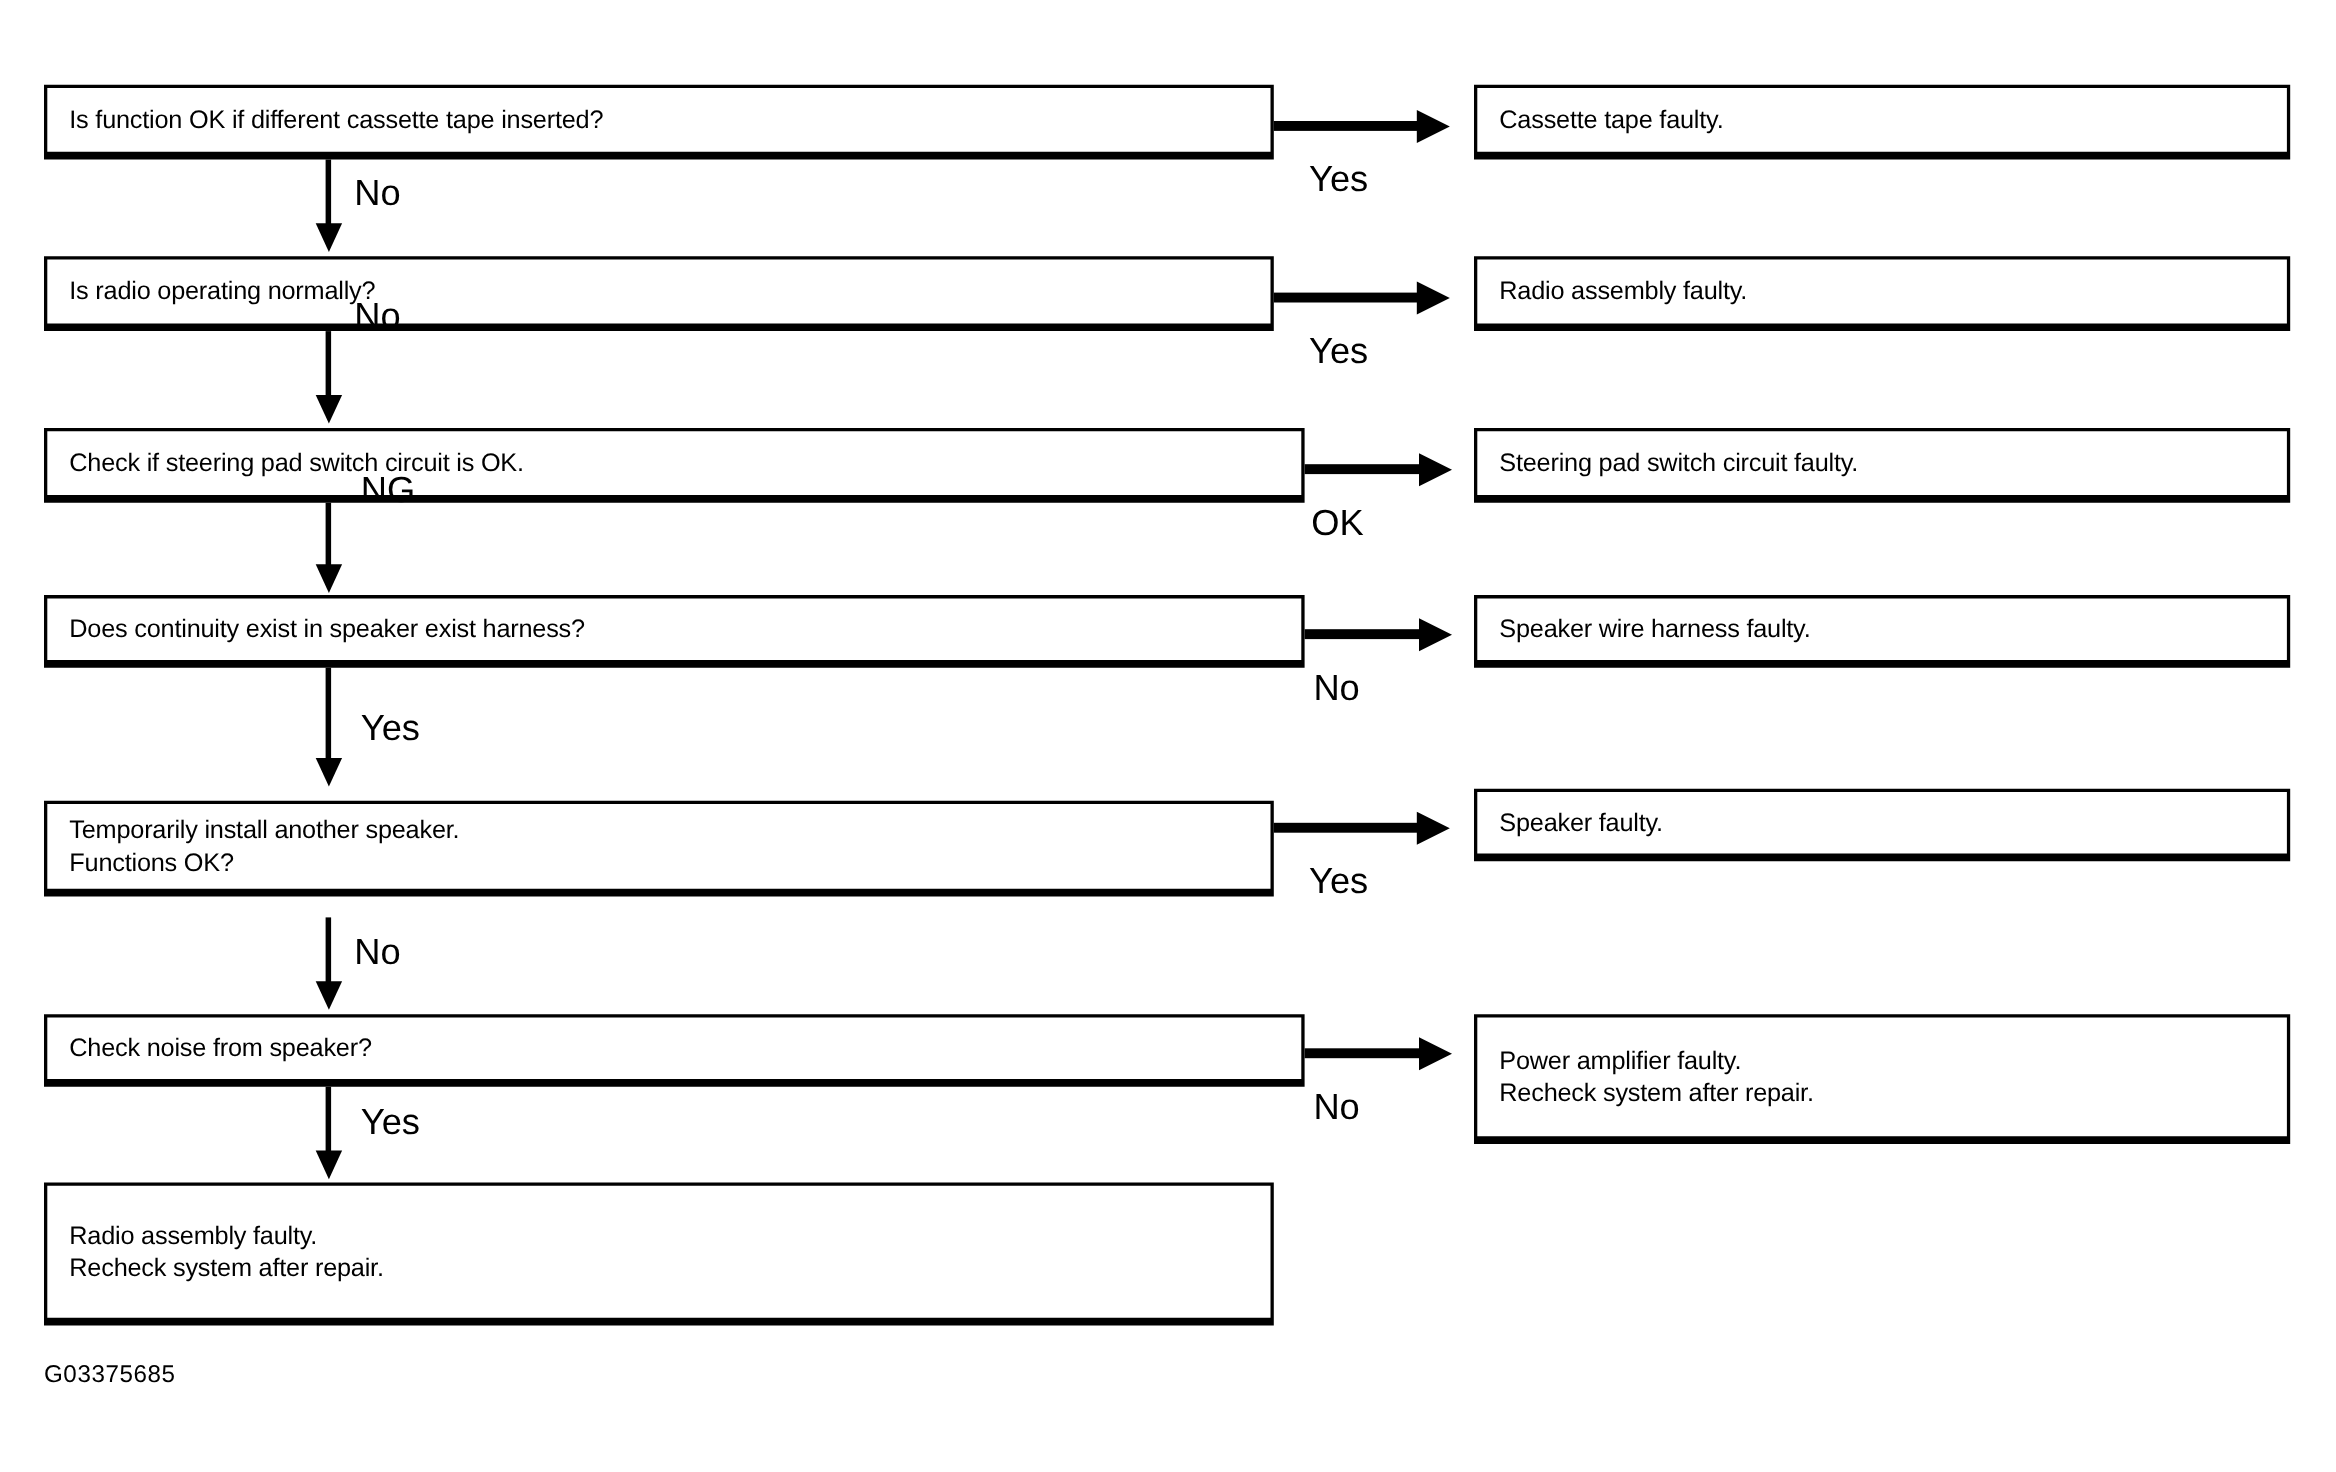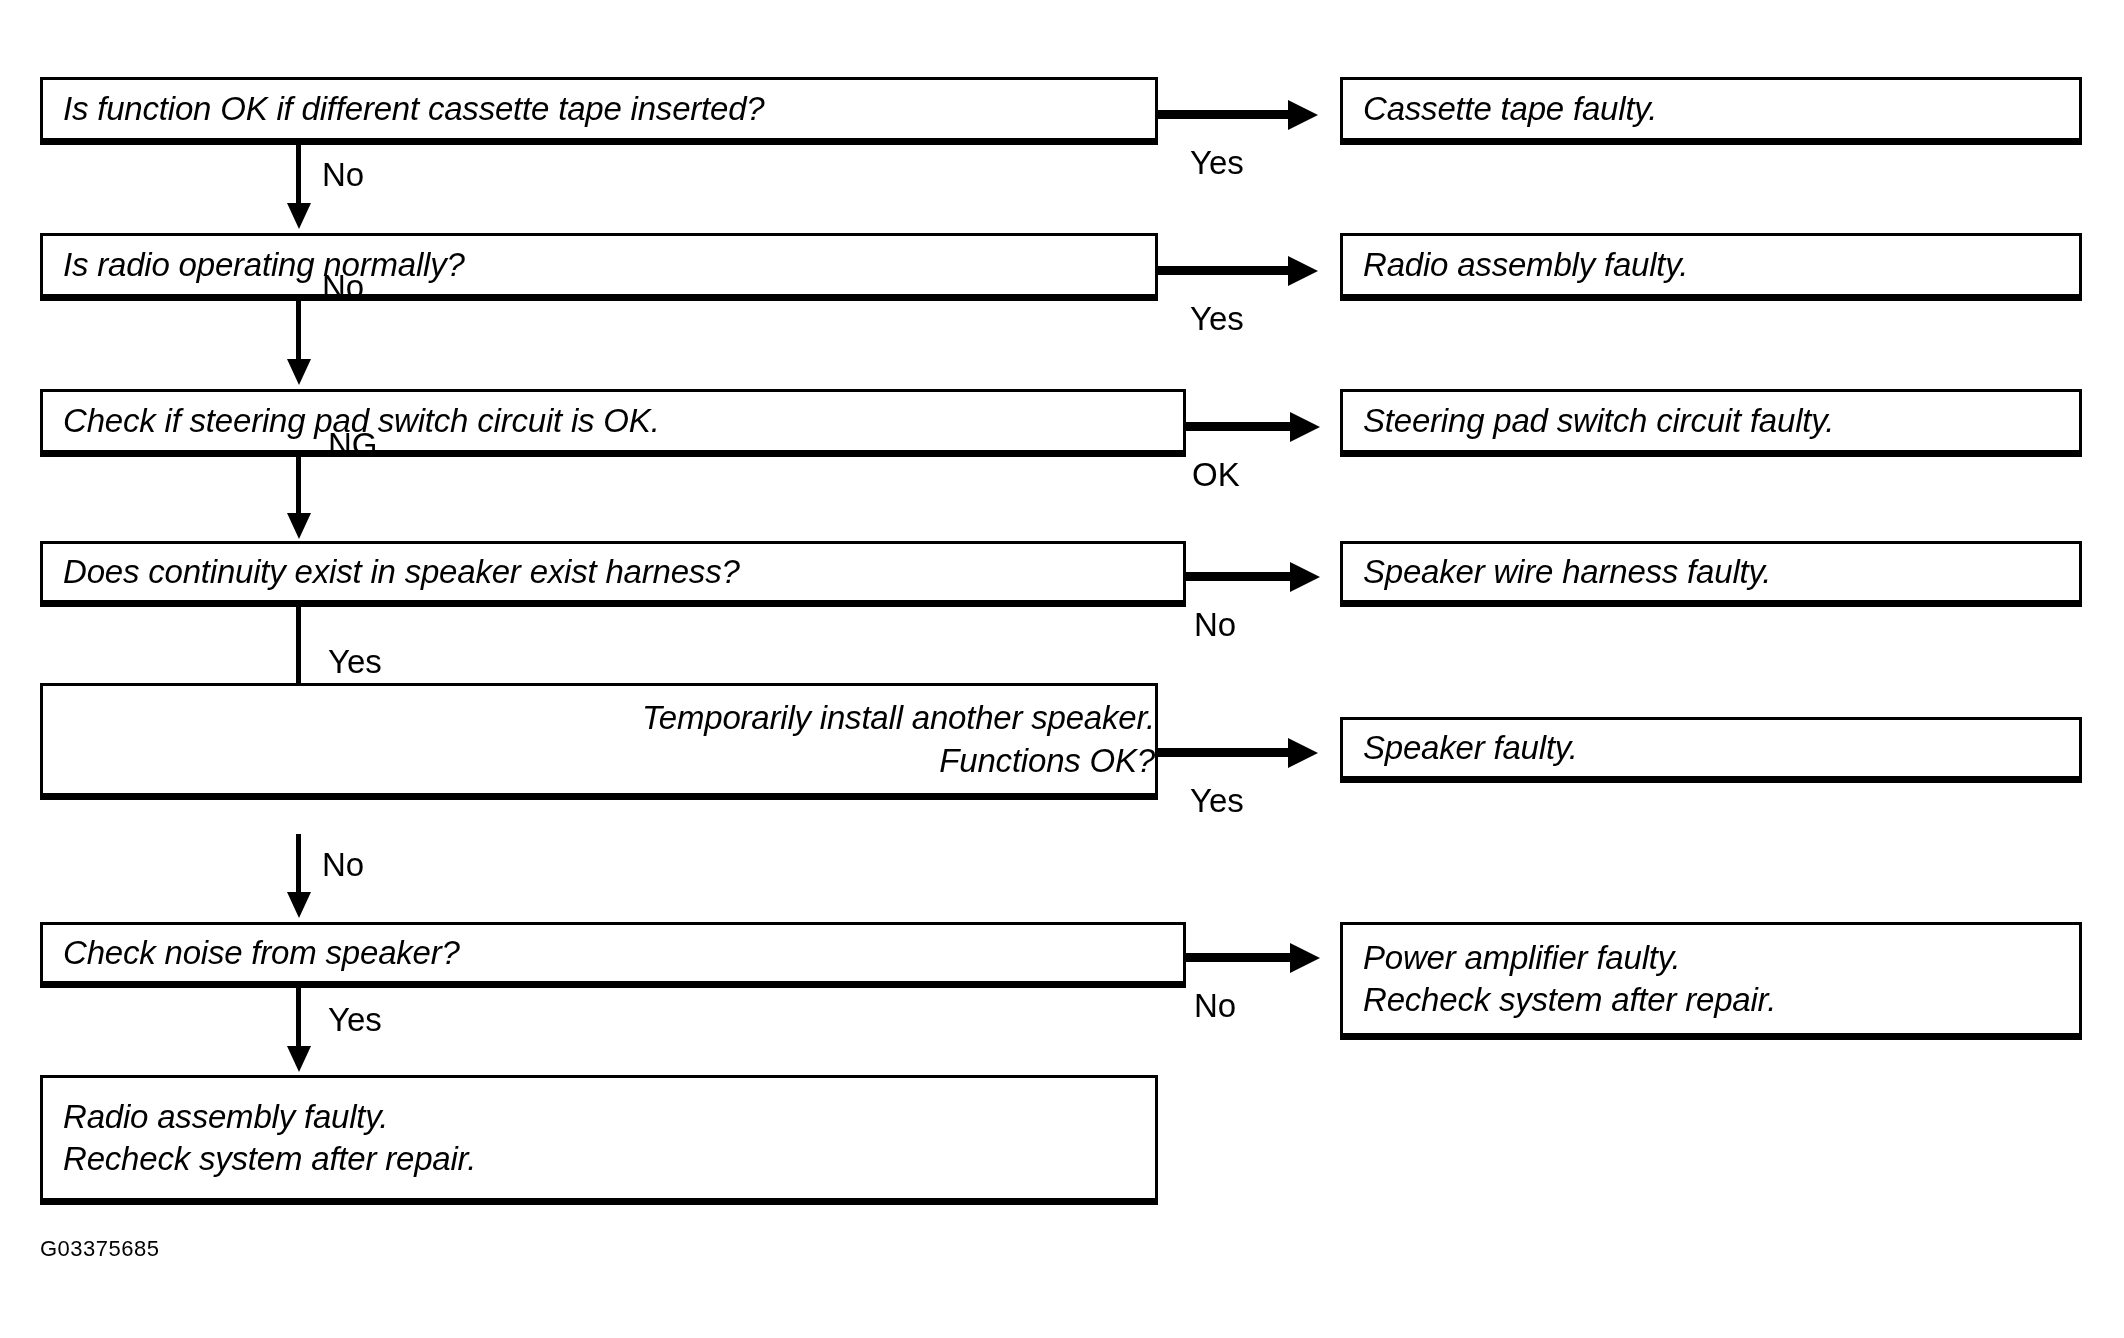--- a/index.html
+++ b/index.html
@@ -23,26 +23,25 @@
     position: absolute;
     box-sizing: border-box;
     background: #ffffff;
     border: 3px solid #000000;
     border-bottom-width: 7px;
     display: flex;
     flex-direction: column;
     justify-content: center;
   }
   .node .line {
-    font-size: 33px;
+    font-size: 23px;
     line-height: 1.28;
     white-space: pre;
     padding-left: 20px;
     letter-spacing: -0.2px;
-    font-style: italic;
   }
   
   .vconn {
     position: absolute;
     width: 5px;
     background: #000000;
   }
   .vhead {
     position: absolute;
     width: 0;
@@ -128,21 +127,21 @@
   <div class="hconn" style="left:1186px; top:572px; width:112px;"></div>
   <div class="hhead" style="left:1290px; top:562px;"></div>
   <div class="edge-label" style="left:1194px; top:608px;">No</div>
   <div class="node" style="left:1340px; top:541px; width:742px; height:66px;">
     <div class="line">Speaker wire harness faulty.</div>
   </div>
   <div class="vconn" style="left:296px; top:607px; height:92px;"></div>
   <div class="vhead" style="left:287px; top:689px;"></div>
   <div class="edge-label" style="left:328px; top:645px;">Yes</div>
 
-  <div class="node" style="left:40px; top:683px; width:1118px; height:117px;text-align:right;">
+  <div class="node" style="left:40px; top:728px; width:1118px; height:87px;">
     <div class="line">Temporarily install another speaker.</div>
     <div class="line">Functions OK?</div>
   </div>
   <div class="hconn" style="left:1158px; top:748px; width:132px;"></div>
   <div class="hhead" style="left:1288px; top:738px;"></div>
   <div class="edge-label" style="left:1190px; top:784px;">Yes</div>
   <div class="node" style="left:1340px; top:717px; width:742px; height:66px;">
     <div class="line">Speaker faulty.</div>
   </div>
   <div class="vconn" style="left:296px; top:834px; height:68px;"></div>

